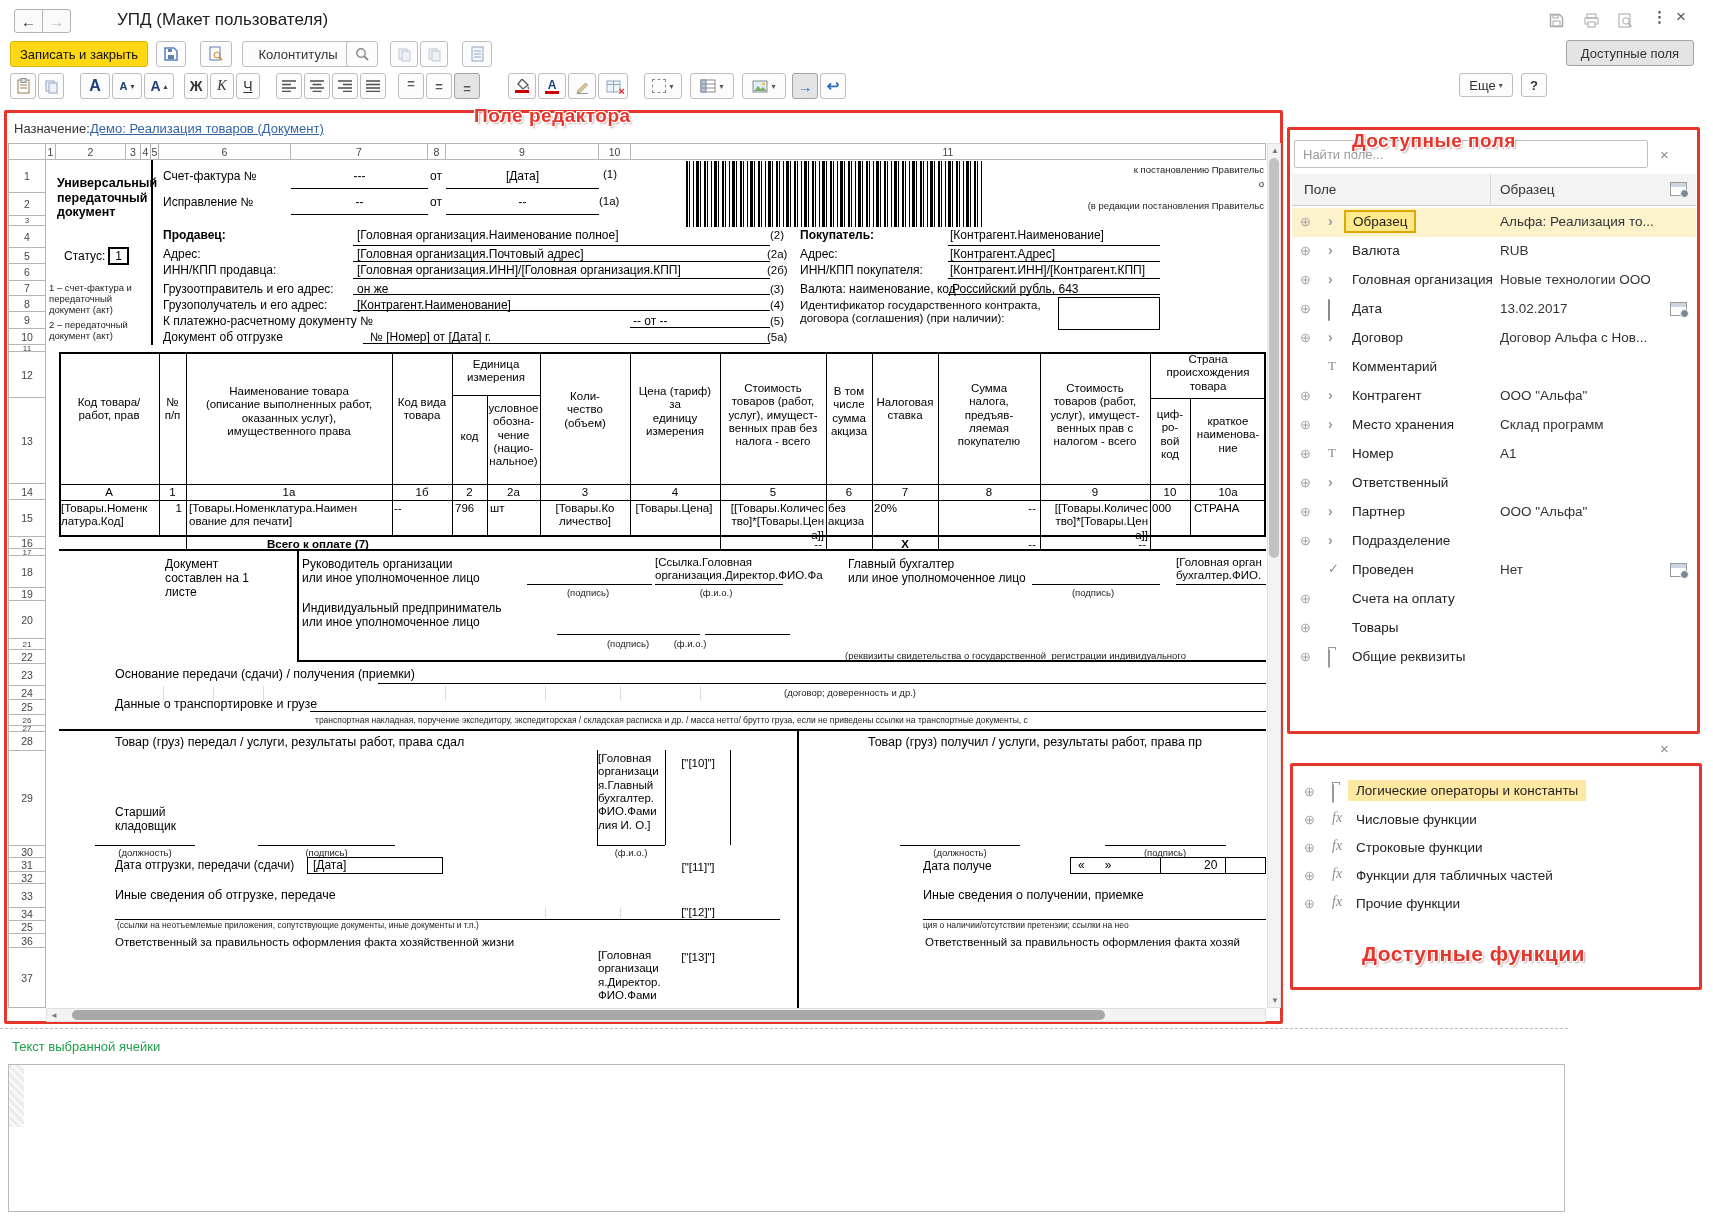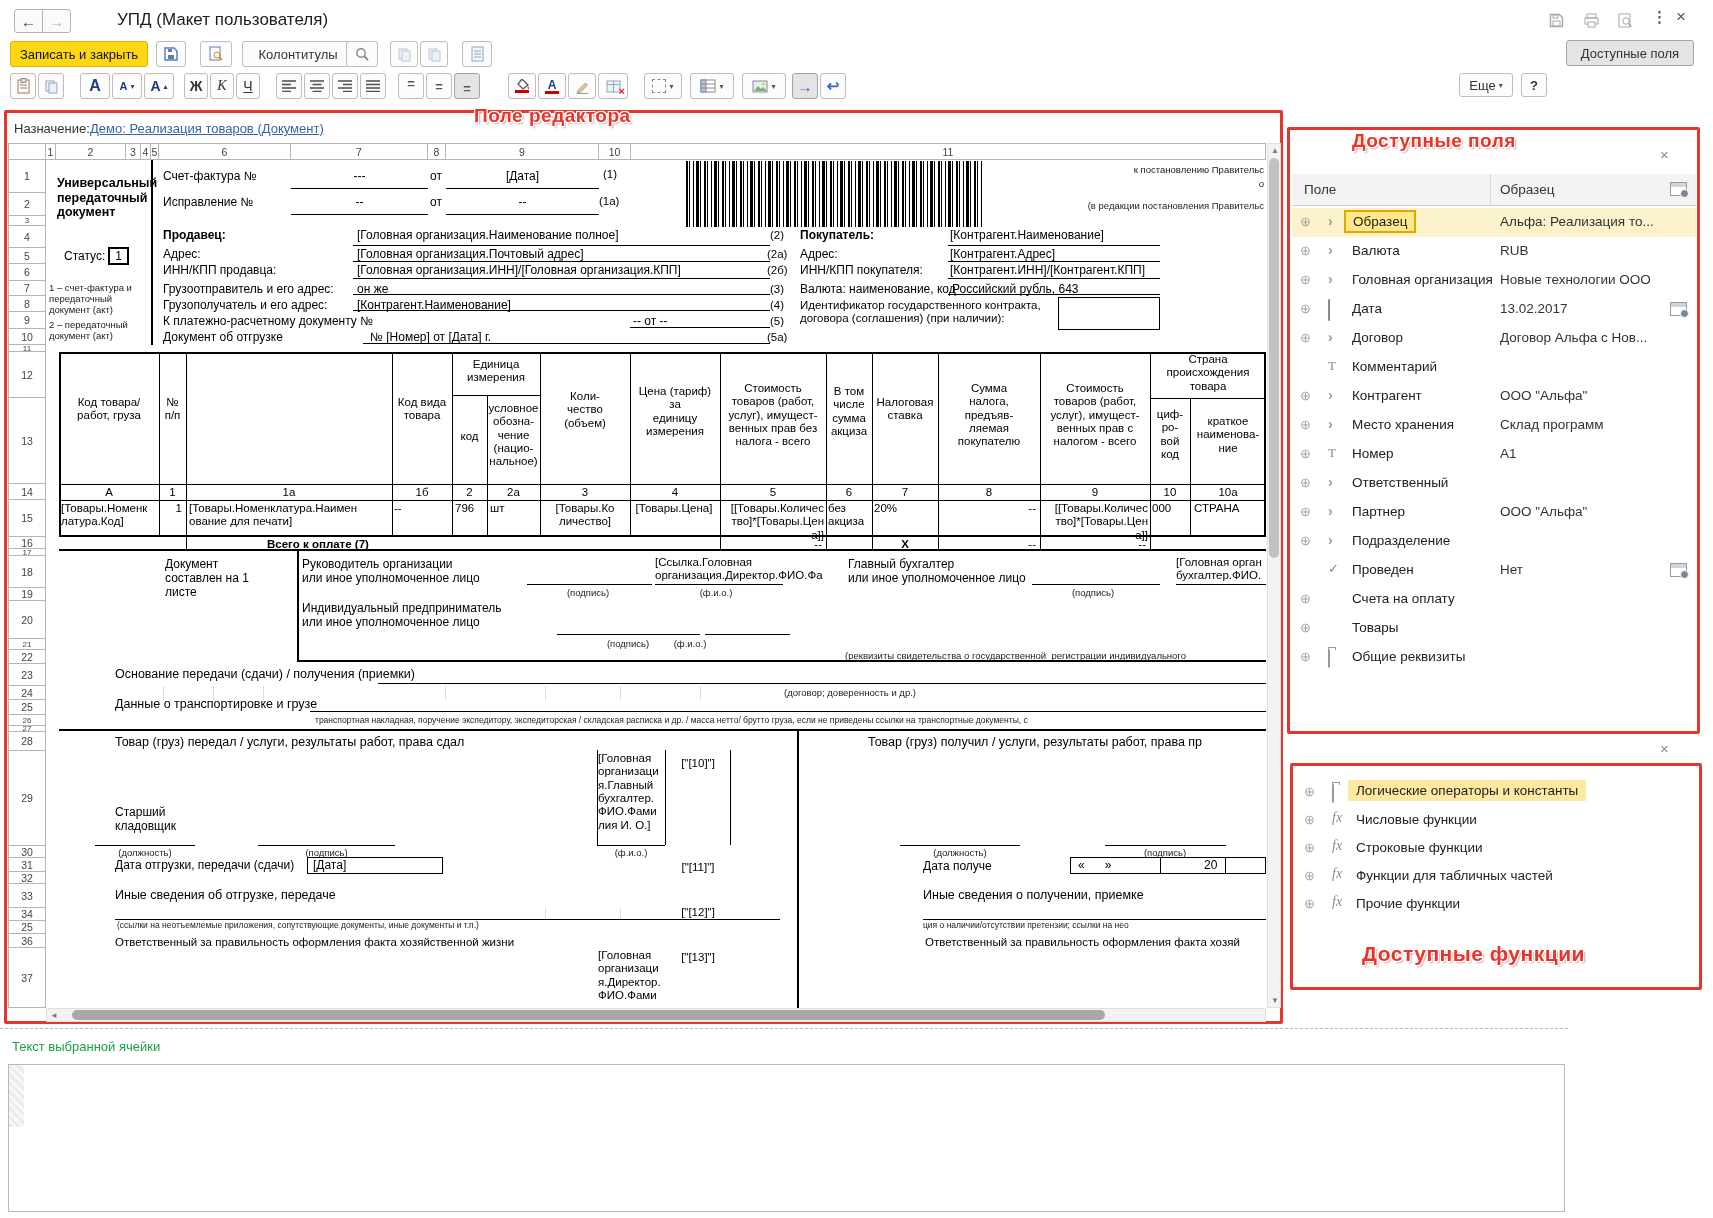--- a/index.html
+++ b/index.html
@@ -529,23 +529,27 @@
   <div class="t" style="left:950px;top:248px">[Контрагент.Адрес]</div>
   <div class="t" style="left:800px;top:264px">ИНН/КПП покупателя:</div>
   <div class="t" style="left:950px;top:264px">[Контрагент.ИНН]/[Контрагент.КПП]</div>
   <div class="t" style="left:800px;top:283px">Валюта: наименование, код</div>
   <div class="t" style="left:952px;top:283px">Российский рубль, 643</div>
   <div class="t pre f11" style="left:800px;top:299px;width:258px">Идентификатор государственного контракта,
 договора (соглашения) (при наличии):</div>
   <div class="rect" style="left:1058px;top:297px;width:102px;height:33px"></div>
 
   <div class="t pre c f11" style="left:59px;top:396px;width:100px">Код товара/
-работ, груза</div>
+работ, прав</div>
   <div class="t pre c f11" style="left:159px;top:396px;width:27px">№
 п/п</div>
+  <div class="t pre c f11" style="left:186px;top:385px;width:206px">Наименование товара
+(описание выполненных работ,
+оказанных услуг),
+имущественного права</div>
   <div class="t pre c f11" style="left:392px;top:396px;width:60px">Код вида
 товара</div>
   <div class="t pre c f11" style="left:452px;top:358px;width:88px">Единица
 измерения</div>
   <div class="t pre c f11" style="left:452px;top:430px;width:35px">код</div>
   <div class="t pre c f11" style="left:487px;top:402px;width:53px">условное
 обозна-
 чение
 (нацио-
 нальное)</div>
@@ -700,20 +704,21 @@
 
   <div class="track" style="left:1267px;top:143px;width:14px;height:865px"></div>
   <div class="sarr" style="left:1271px;top:146px">▲</div>
   <div class="sarr" style="left:1271px;top:996px">▼</div>
   <div class="thumb" style="left:1269px;top:158px;width:10px;height:400px"></div>
   <div class="track" style="left:46px;top:1008px;width:1220px;height:14px"></div>
   <div class="sarr" style="left:50px;top:1011px">◄</div>
   <div class="thumb" style="left:72px;top:1010px;width:1033px;height:10px;background:#a8a8a8"></div>
 
   <div class="rbox" style="left:1287px;top:127px;width:413px;height:607px"></div>
+  <input class="search" style="left: 1294px; top: 140px;" placeholder="Найти поле...">
   <div class="xclose" style="left:1660px;top:146px">×</div>
   <div class="annot" style="left:1352px;top:130px">Доступные поля</div>
 
   <div class="phead" style="left:1292px;top:174px;width:404px;height:32px"></div>
   <div style="position:absolute;left:1490px;top:174px;width:1px;height:32px;background:#d8d8d8"></div>
   <div class="phlabel" style="left:1304px;top:182px">Поле</div>
   <div class="phlabel" style="left:1500px;top:182px">Образец</div>
   <div class="gearic" style="left:1670px;top:182px"></div>
 
   <div class="frow fsel" style="top:208px">

